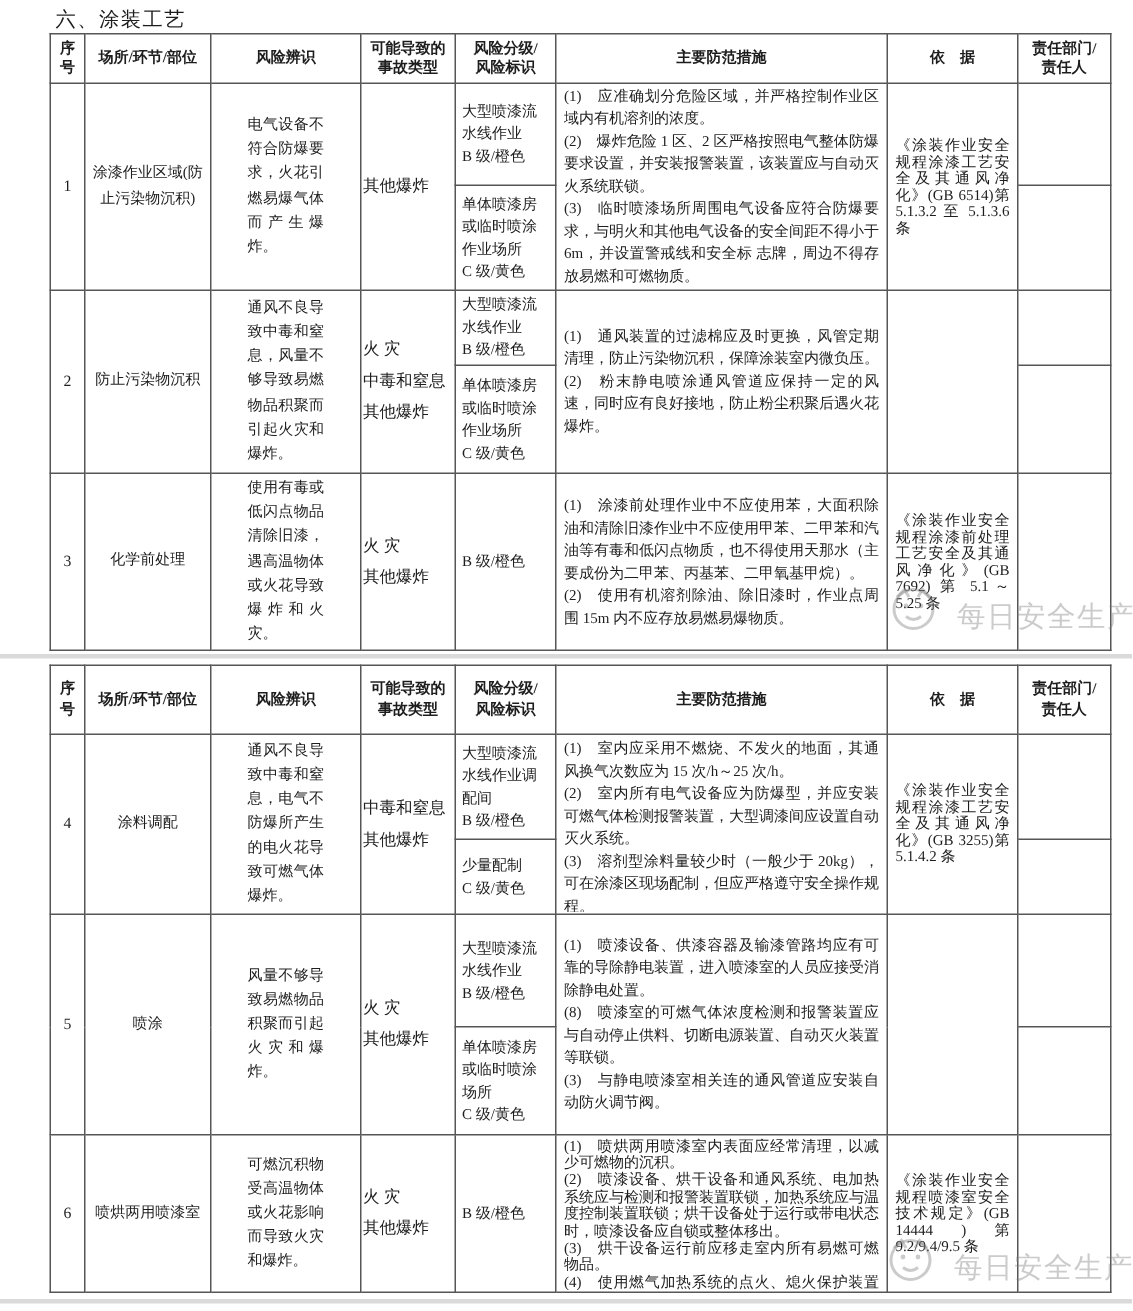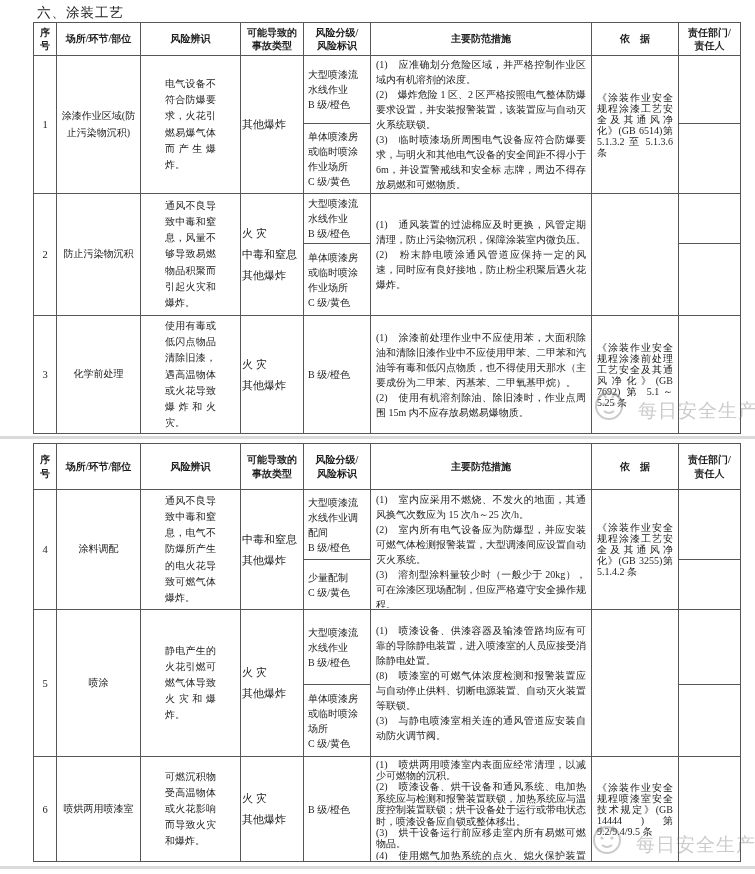--- a/index.html
+++ b/index.html
@@ -211,21 +211,21 @@
         <tr style="height: 50px;">
           <td class="c-level" style="height: 50px;">
             <div class="scope">少量配制</div>
             <div class="grade">C 级/黄色</div>
           </td>
           <td class="c-resp"></td>
         </tr>
         <tr style="height: 75px;">
           <td class="c-no" rowspan="2">5</td>
           <td class="c-loc" rowspan="2">喷涂</td>
-          <td class="c-risk" rowspan="2">静电产生的火花引燃可燃气体导致火灾和爆炸。</td>
+          <td class="c-risk" rowspan="2">风量不够导致易燃物品积聚而引起火灾和爆炸。</td>
           <td class="c-acc" rowspan="2">
             <div>火 灾</div>
             <div>其他爆炸</div>
           </td>
           <td class="c-level" style="height: 75px;">
             <div class="scope">大型喷漆流水线作业</div>
             <div class="grade">B 级/橙色</div>
           </td>
           <td class="c-meas" rowspan="2">
             <div class="inner" style="max-height: 143px;">

